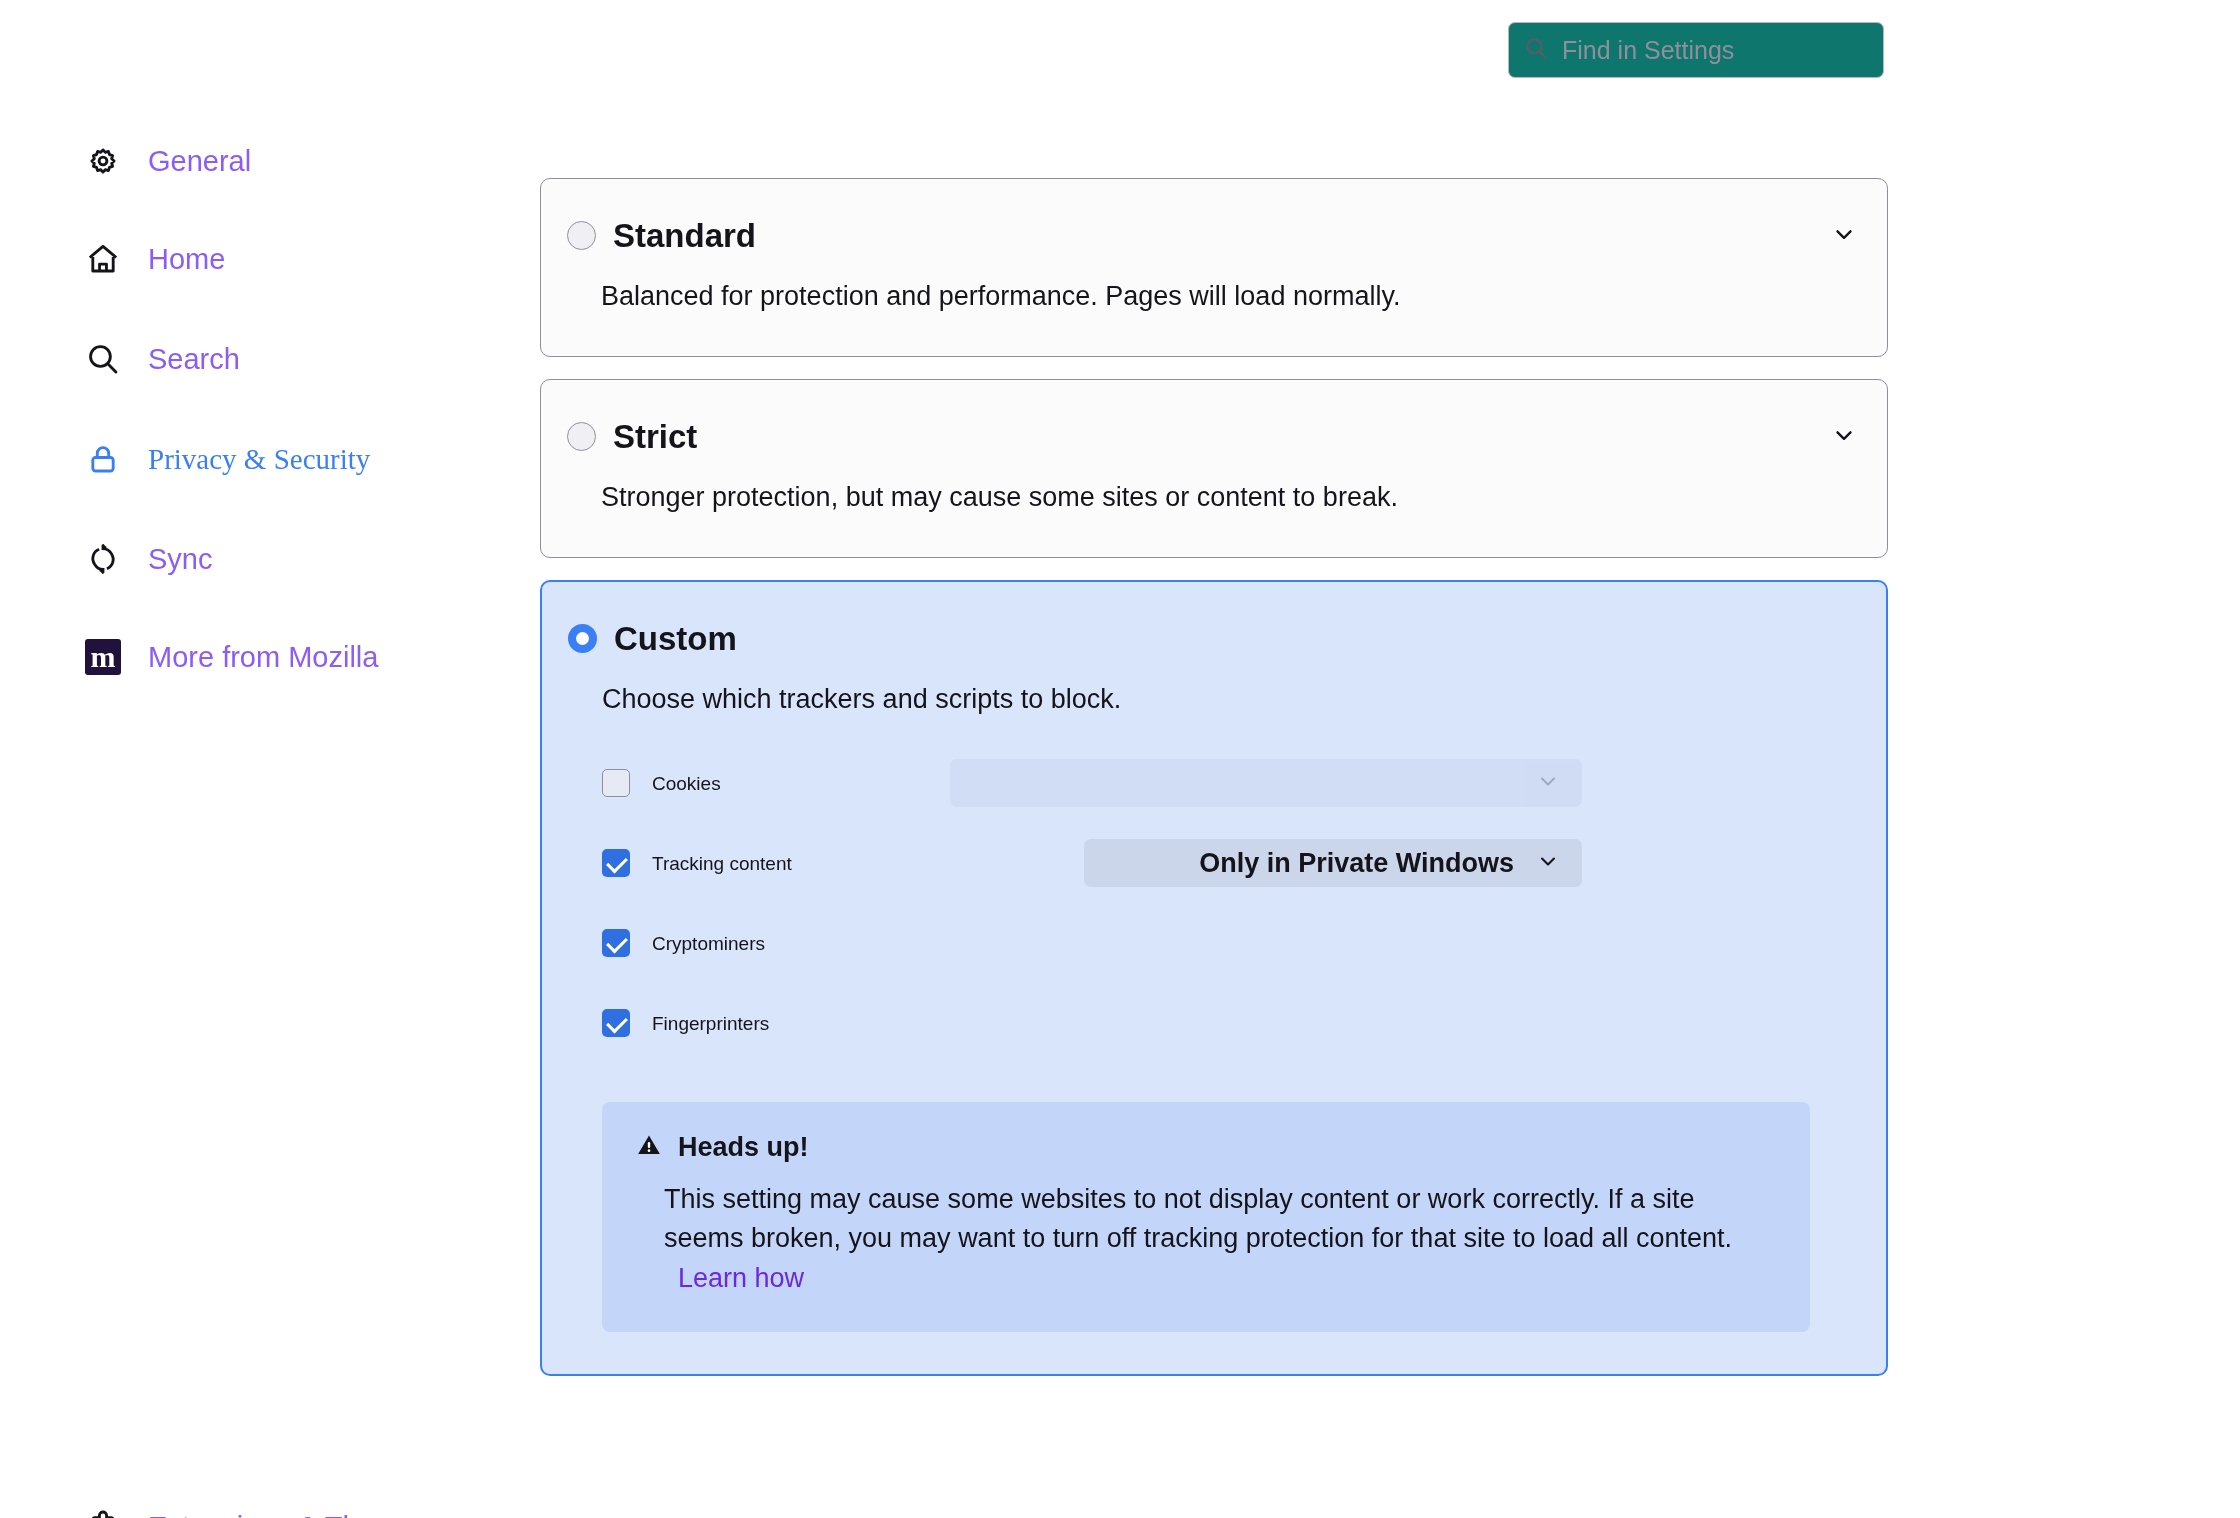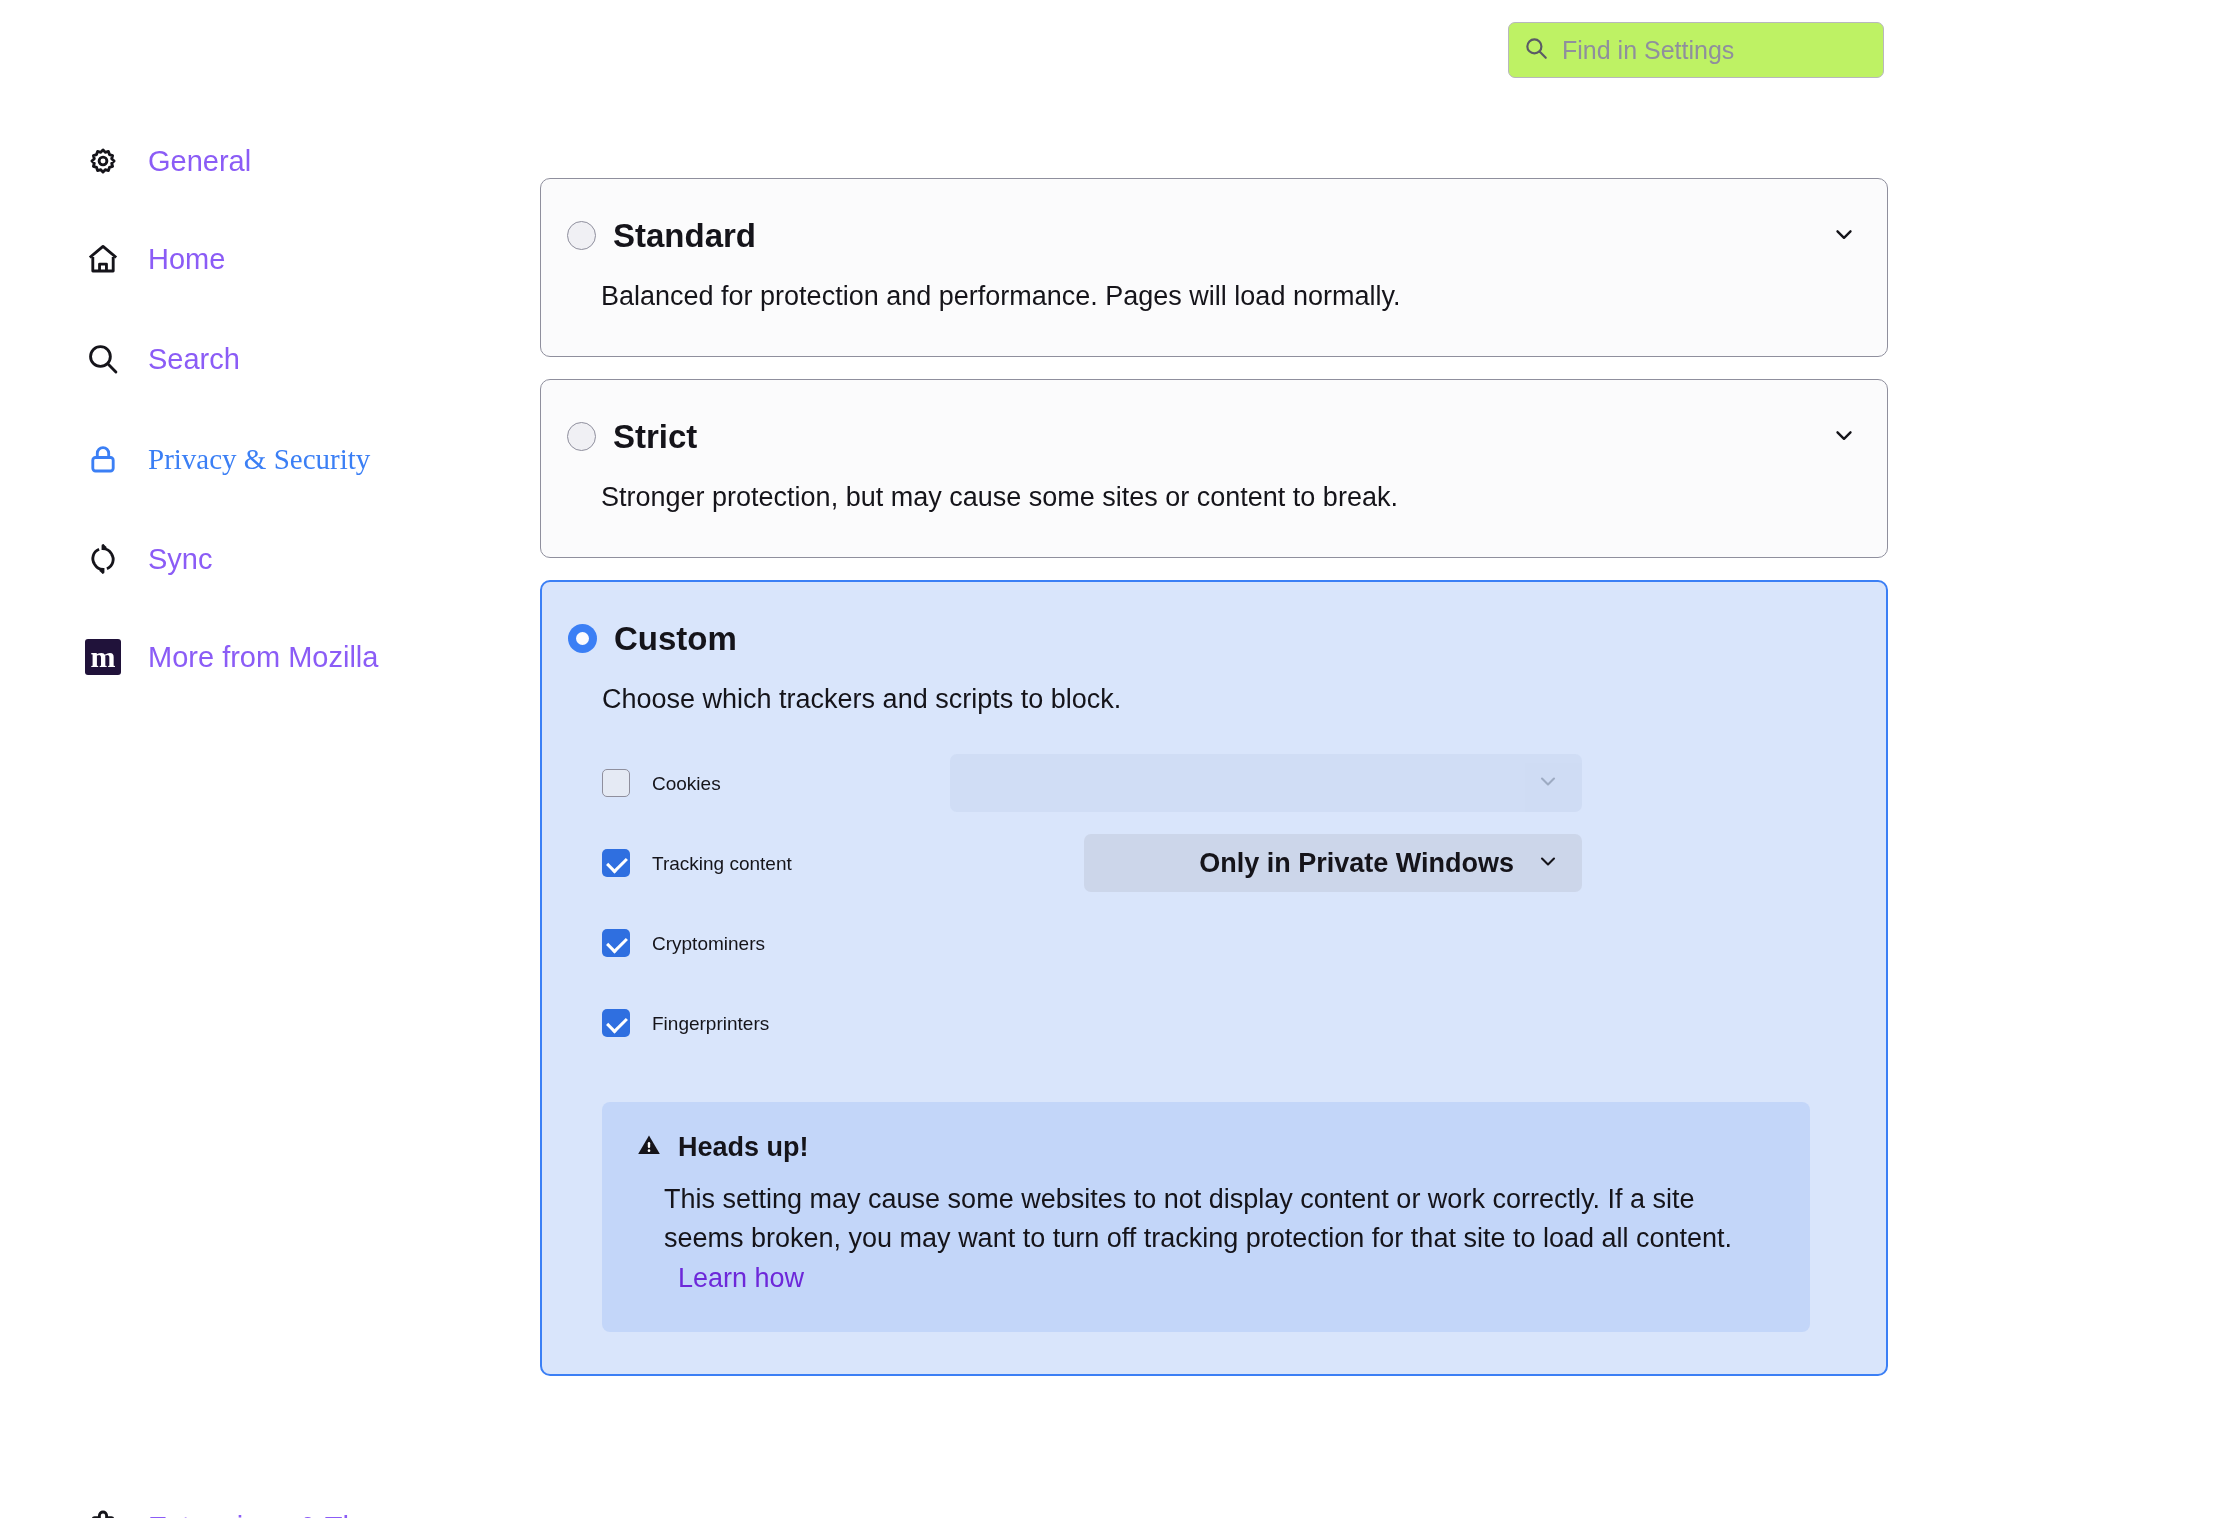--- a/index.html
+++ b/index.html
@@ -21,21 +21,21 @@
 
   
   .search-wrap {
     position: absolute;
     left: 1508px;
     top: 22px;
     width: 376px;
     height: 56px;
     border: 1.5px solid #b8b8bd;
     border-radius: 7px;
-    background: #bef264;
+    background: #0f766e;
     display: flex;
     align-items: center;
     padding: 0 14px;
     gap: 13px;
   }
   .search-icon { flex: 0 0 auto; display: block; }
   .search-input {
     flex: 1 1 auto;
     border: none;
     outline: none;
@@ -228,21 +228,21 @@
     transform: rotate(45deg);
   }
   .option-label {
     font-size: 19px;
     color: #15141a;
     line-height: 1;
     white-space: nowrap;
   }
 
   .menu {
-    height: 58px;
+    height: 48px;
     border-radius: 7px;
     display: flex;
     align-items: center;
     justify-content: flex-end;
     gap: 22px;
     padding: 15px 22px;
   }
   .menu-cookies {
     width: 632px;
     margin-left: 78px;

